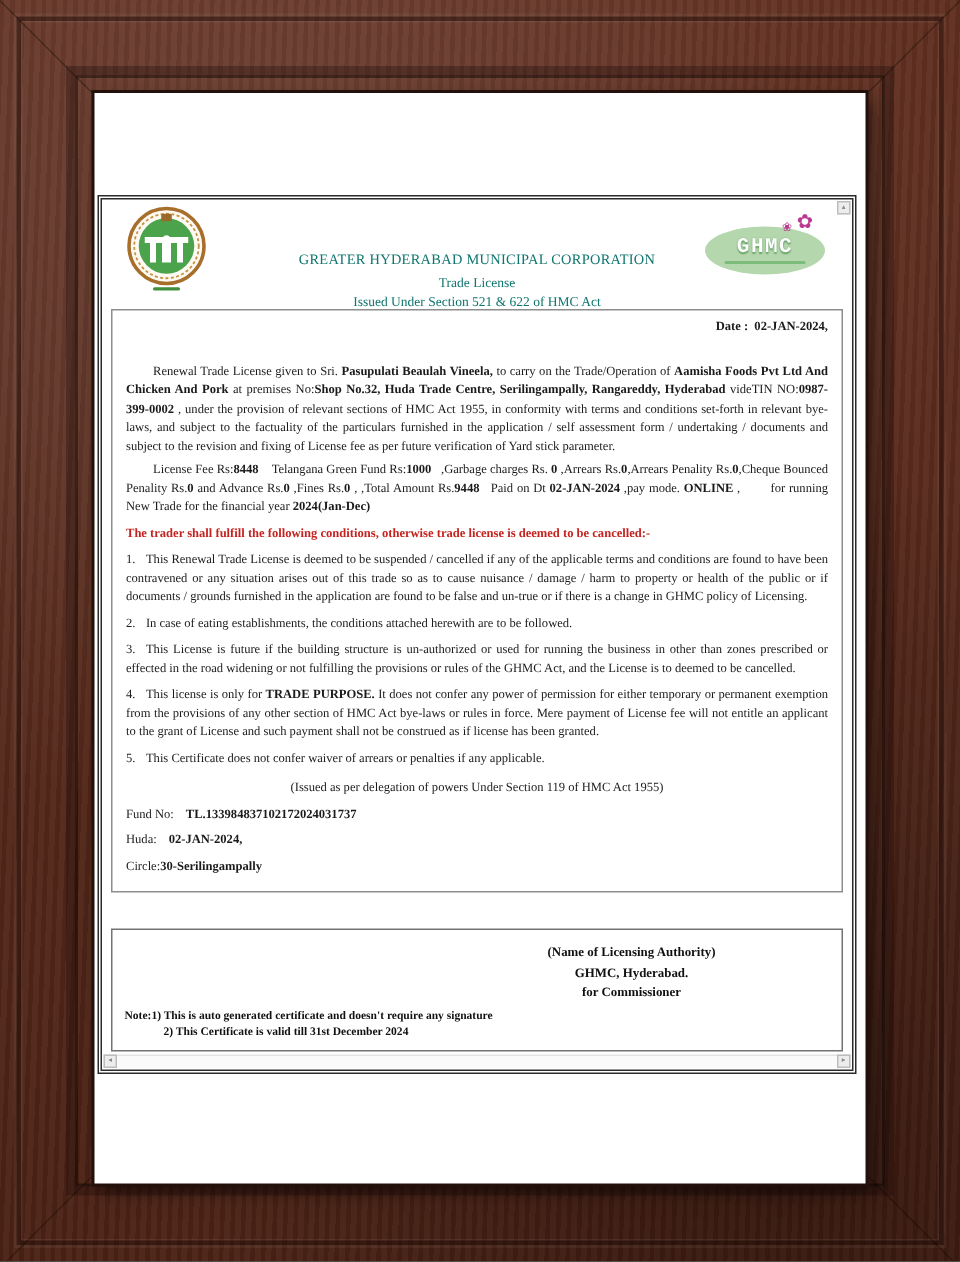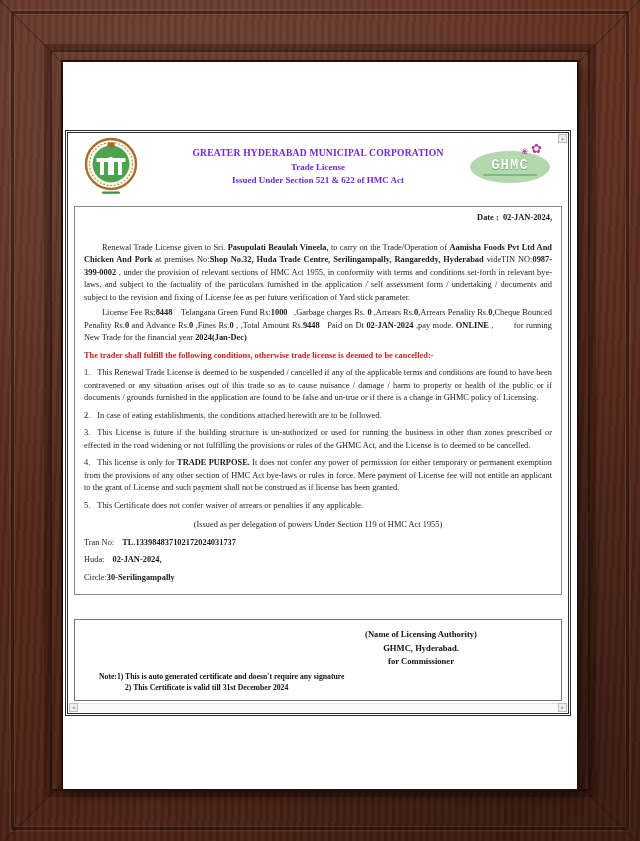--- a/index.html
+++ b/index.html
@@ -30,21 +30,21 @@
     border:1px solid #2b2b2b;box-shadow:0 0 0 1px #fff, 0 0 0 2px #2b2b2b;overflow:hidden;}
   .sb{position:absolute;background:#ededed;border:1px solid #bdbdbd;width:7px;height:7px;
     font-size:5px;line-height:6px;text-align:center;color:#8a8a8a;font-family:"DejaVu Sans",sans-serif;}
   .sb-tr{top:1px;right:1px;}
   .sb-track{position:absolute;left:1px;right:1px;bottom:1px;height:8px;background:#fafafa;border-top:1px solid #e3e3e3;}
   .sb-bl{bottom:1px;left:1px;}
   .sb-br{bottom:1px;right:1px;}
   
   .cert-header{position:relative;height:66px;padding-top:6px;}
   .emblem{position:absolute;left:16px;top:4px;}
-  .titles{text-align:center;padding-top:8px;font-weight:bold;color:#6d28d9;}
+  .titles{text-align:center;padding-top:8px;font-weight:normal;color:#0f766e;margin-top:21px;}
   .t1{font-size:9.6px;letter-spacing:.2px;}
   .t2{font-size:9px;margin-top:4px;}
   .t3{font-size:9px;margin-top:3px;}
   .ghmc{position:absolute;right:16px;top:12px;width:82px;height:40px;}
   .ghmc-oval{position:absolute;left:0;top:6px;width:80px;height:32px;border-radius:50%;
     background:#b5d7ad;display:flex;flex-direction:column;align-items:center;justify-content:center;}
   .ghmc-word{font-family:Liberation Mono, monospace;font-weight:bold;font-size:14px;
     color:#fff;letter-spacing:1px;text-shadow:0 0 1px #6aa36a,0 1px 1px #6aa36a;line-height:13px;}
   .ghmc-sub{width:54px;height:2px;background:#7cbb7c;margin-top:2px;border-radius:1px;}
   .flower{position:absolute;color:#b93a92;font-family:"DejaVu Sans",sans-serif;}
@@ -60,21 +60,21 @@
   .cond .num{margin-right:7px;}
   .issued{text-align:center;margin:7px 0 5px 0;}
   .kv{margin:0 0 5px 0;}
   .kv .val{font-weight:bold;}
   .tran-gap{display:inline-block;width:8px;}
   .b{font-weight:bold;}
   
   .sig-box{position:absolute;left:6px;right:6px;bottom:12px;height:80px;border:1px solid #737373;}
   .sig-block{position:absolute;right:30px;top:8px;width:220px;text-align:center;
     font-weight:bold;font-size:8.6px;line-height:13.5px;color:#111;}
-  .notes{position:absolute;left:24px;bottom:7px;font-weight:bold;font-size:7.7px;line-height:11px;color:#111;}
+  .notes{position:absolute;left:8px;bottom:7px;font-weight:bold;font-size:7.7px;line-height:11px;color:#111;}
   .note2{padding-left:26px;}
 </style>
 </head>
 <body>
 
 <div id="canvas">
 
   <div class="frame">
     <div class="miter m-tl"></div>
     <div class="miter m-tr"></div>
@@ -122,21 +122,21 @@
         <p class="para red-head">The trader shall fulfill the following conditions, otherwise trade license is deemed to be cancelled:-</p>
 
         <p class="cond"><span class="num">1.</span><span><span>This Renewal Trade License is deemed to be suspended / cancelled if any of the applicable terms and conditions are found to have been  contravened or any situation arises out of this trade so as to cause nuisance / damage / harm to property or health of the public or if documents / grounds furnished in the application are found to be false and un-true or if there is a change in GHMC policy of Licensing.</span></span></p>
         <p class="cond"><span class="num">2.</span><span><span>In case of eating establishments, the conditions attached herewith are to be followed.</span></span></p>
         <p class="cond"><span class="num">3.</span><span><span>This License is future if the building structure is un-authorized or used for running the business in other than zones prescribed or effected in the road widening or not fulfilling the provisions or rules of the GHMC Act, and the License is to deemed to be cancelled.</span></span></p>
         <p class="cond"><span class="num">4.</span><span><span>This license is only for </span><span class="b">TRADE PURPOSE.</span><span> It does not confer any power of permission for either temporary or permanent exemption from the provisions of any other section of HMC Act bye-laws or rules in force. Mere payment of License fee will not entitle an applicant to the grant of License and such payment shall not be construed as if license has been granted.</span></span></p>
         <p class="cond"><span class="num">5.</span><span><span>This Certificate does not confer waiver of arrears or penalties if any applicable.</span></span></p>
 
         <p class="issued">(Issued as per delegation of powers Under Section 119 of HMC Act 1955)</p>
 
-        <p class="kv"><span>Tran No:</span><span class="tran-gap"></span><span class="val">TL.133984837102172024031737</span></p>
+        <p class="kv"><span>Fund No:</span><span class="tran-gap"></span><span class="val">TL.133984837102172024031737</span></p>
         <p class="kv"><span>Huda:</span><span class="tran-gap"></span><span class="val">02-JAN-2024,</span></p>
         <p class="kv"><span>Circle:</span><span class="val">30-Serilingampally</span></p>
       </div>
 
       <div class="sig-box">
         <div class="sig-block">
           <div>(Name of Licensing Authority)</div>
           <div>GHMC, Hyderabad.</div>
           <div>for Commissioner</div>
         </div>

